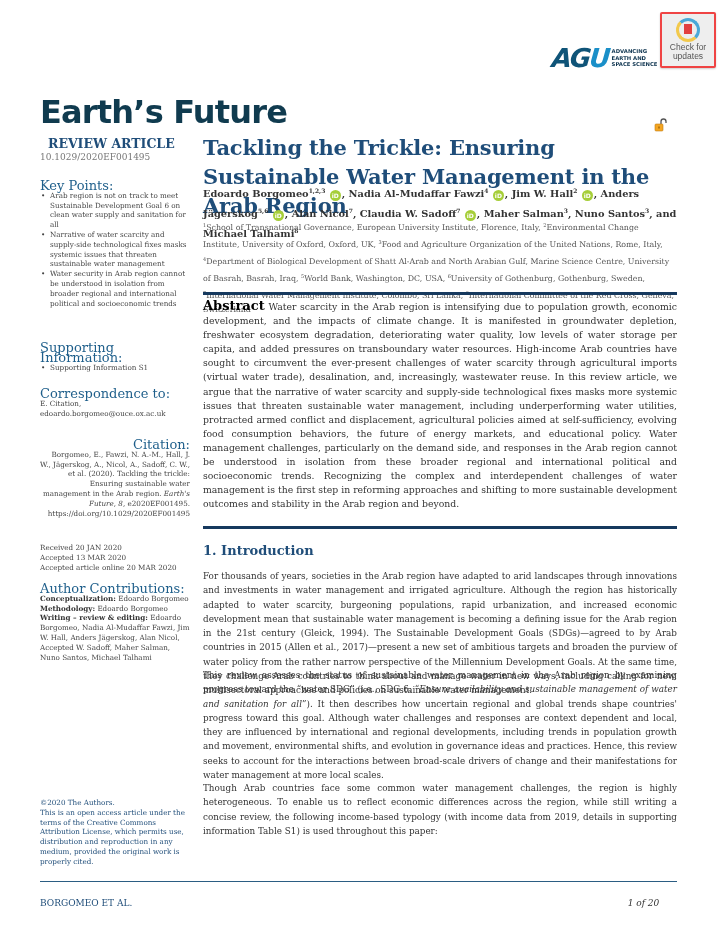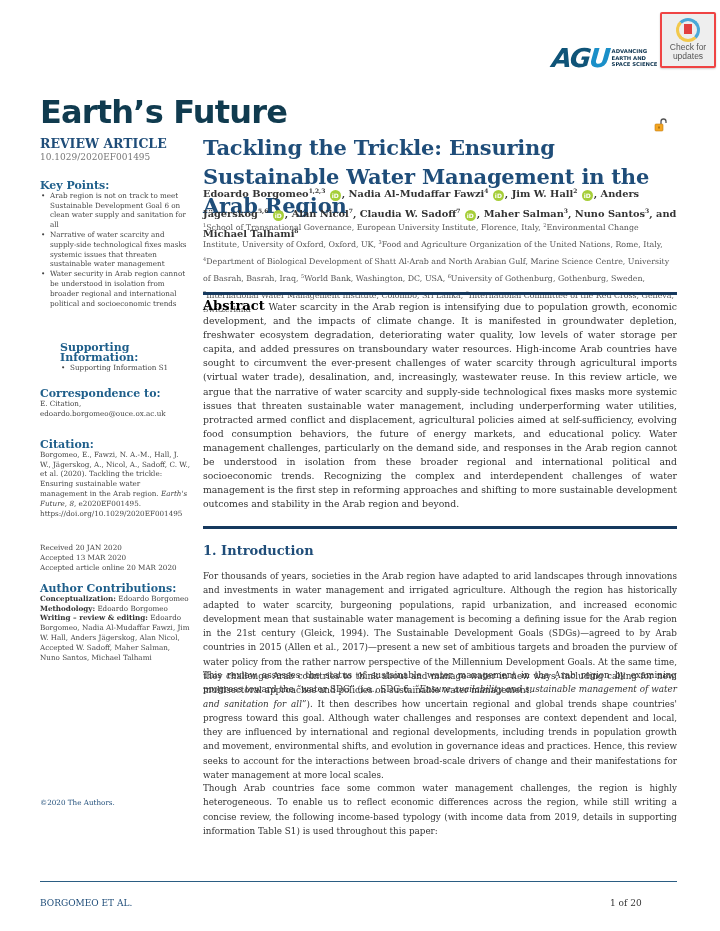--- a/index.html
+++ b/index.html
@@ -11,25 +11,25 @@
   #agu .agu-mark { font-family:"DejaVu Sans", sans-serif; font-weight:bold; font-size:26px; color:#1a8fc8; letter-spacing:-2px; font-style:italic; transform:skewX(-5deg); }
   #agu .agu-mark span:first-child { color:#0f5478; }
   #agu .agu-tag { font-family:"DejaVu Sans", sans-serif; font-weight:bold; font-size:5.3px; color:#0f3550; line-height:6.6px; margin-left:3px; }
   #check { left:660px; top:12px; width:51px; width:52px; height:52px; background:#eeeeee; border:2px solid #ef4444; border-radius:2px; text-align:center; box-shadow:0 1px 2px rgba(0,0,0,0.2); }
   #check .ring { width:18px; height:18px; border-radius:50%; border:3px solid #f2c94c; border-top-color:#4aa8d8; border-right-color:#4aa8d8; margin:4px auto 0; position:relative; }
   #check .ring .bm { position:absolute; left:5px; top:3px; width:8px; height:10px; background:#e2403f; }
   #check .lbl { font-family:"Liberation Sans", sans-serif; font-size:8.5px; color:#555; line-height:9px; margin-top:1px; }
   #lock { left:654px; top:118px; width:14px; height:14px; }
   
   .left { left:40px; width:150px; font-family:"DejaVu Serif", serif; font-size:7.2px; line-height:9.8px; color:#444; }
-  .left .hd { color:#1f5f8b; font-weight:bold; font-size:11px; }
+  .left .hd { color:#1f5f8b; font-weight:normal; font-size:13px; }
   .left ul { margin:0; padding:0 0 0 10px; list-style:none; }
   .left li { position:relative; }
   .left li::before { content:"•"; position:absolute; left:-9px; }
-  #review { left:40px; top:136px; font-family:"DejaVu Serif", serif; font-weight:bold; font-size:12.5px; color:#1f4d79; }
+  #review { left:48px; top:136px; font-family:"DejaVu Serif", serif; font-weight:bold; font-size:12.5px; color:#1f4d79; }
   #doi { left:40px; top:152px; font-size:9px; color:#777; font-family:"DejaVu Serif", serif; }
   
   .main { left:203px; width:474px; }
   #title { top:133px; font-weight:bold; font-size:21px; line-height:29px; color:#1f4d79; letter-spacing:-0.2px; }
   #authors { top:182px; font-weight:bold; font-size:9.8px; line-height:17px; color:#333; }
   #authors sup { font-size:6px; vertical-align:4px; }
   .orcid { display:inline-block; width:11px; height:11px; border-radius:50%; background:#a6ce39; color:#fff; font-size:6px; line-height:11px; text-align:center; vertical-align:-1px; font-family:"DejaVu Sans", sans-serif; margin:0 1px; }
   #affil { top:218px; font-size:7.9px; line-height:14.1px; color:#555; }
   #affil sup { font-size:5px; vertical-align:3px; }
   .rule-thick { height:3px; background:#16395e; }
@@ -37,21 +37,21 @@
   #abstract { top:299px; font-size:9.3px; line-height:14.1px; color:#333; text-align:justify; }
   #abstract .abs-h { font-weight:bold; font-size:13px; color:#000000; }
   #rule2 { left:203px; width:474px; top:526px; }
   #sec1 { top:543px; font-weight:bold; font-size:13px; color:#1f4d79; }
   .para { font-size:8.8px; line-height:14.3px; color:#333; text-align:justify; }
   #p1 { top:569px; }
   #p2 { top:668px; }
   #p3 { top:781px; }
   #rule3 { left:40px; width:637px; top:881px; height:1px; background:#2b5d83; }
   #footer-left { left:40px; top:898px; font-size:9px; color:#1f4d79; }
-  #footer-right { left:610px; width:67px; text-align:left; top:898px; font-size:9px; color:#333; }
+  #footer-right { left:610px; width:67px; text-align:center; top:898px; font-size:9px; color:#333;font-style:italic; }
 </style>
 </head>
 <body>
 
 <div class="abs" id="agu">
   <div class="agu-mark"><span>AG</span><span>U</span></div>
   <div class="agu-tag">
     <div>ADVANCING</div>
     <div>EARTH AND</div>
     <div>SPACE SCIENCE</div>
@@ -78,53 +78,54 @@
 
 <div class="abs left" style="top:181px;">
   <div class="hd">Key Points:</div>
   <ul>
     <li>Arab region is not on track to meet Sustainable Development Goal 6 on clean water supply and sanitation for all</li>
     <li>Narrative of water scarcity and supply-side technological fixes masks systemic issues that threaten sustainable water management</li>
     <li>Water security in Arab region cannot be understood in isolation from broader regional and international political and socioeconomic trends</li>
   </ul>
 </div>
 
-<div class="abs left" style="top:343px;margin-left:20px;">
+<div class="abs left" style="top:343px;">
   <div class="hd">Supporting Information:</div>
   <ul>
       <li>Supporting Information S1</li>
     </ul>
 </div>
 
 <div class="abs left" style="top:389px;">
   <div class="hd">Correspondence to:</div>
   <div>E. Citation,</div>
   <div>edoardo.borgomeo@ouce.ox.ac.uk</div>
 </div>
 
-<div class="abs left" style="top:440px;">
+<div class="abs left" style="top:440px;text-align:right;">
   <div class="hd">Citation:</div>
   <div><span>Borgomeo, E., Fawzi, N. A.-M., Hall, J. W., Jägerskog, A., Nicol, A., Sadoff, C. W., et al. (2020). Tackling the trickle: Ensuring sustainable water management in the Arab region. </span><i>Earth's Future</i><span>, </span><i>8</i><span>, e2020EF001495. https://doi.org/10.1029/2020EF001495</span></div>
 </div>
 
 <div class="abs left" style="top:543px;">
   <div>Received 20 JAN 2020</div>
   <div>Accepted 13 MAR 2020</div>
   <div>Accepted article online 20 MAR 2020</div>
 </div>
 
 <div class="abs left" style="top:584px;">
   <div class="hd">Author Contributions:</div>
   <div><b style="color:#333">Conceptualization:</b> <span>Edoardo Borgomeo</span></div>
   <div><b style="color:#333">Methodology:</b> <span>Edoardo Borgomeo</span></div>
   <div><b style="color:#333">Writing – review &amp; editing:</b> <span>Edoardo Borgomeo, Nadia Al-Mudaffar Fawzi, Jim W. Hall, Anders Jägerskog, Alan Nicol, Accepted W. Sadoff, Maher Salman, Nuno Santos, Michael Talhami</span></div>
 </div>
 
 <div class="abs left" style="top:798px; color:#1f4d79;">
   <div>©2020 The Authors.</div>
+  <div>This is an open access article under the terms of the Creative Commons Attribution License, which permits use, distribution and reproduction in any medium, provided the original work is properly cited.</div>
 </div>
 
 <div class="abs main" id="title">Tackling the Trickle: Ensuring Sustainable Water Management in the Arab Region</div>
 <div class="abs main" id="authors"><span>Edoardo Borgomeo<sup>1,2,3</sup></span> <span class="orcid">iD</span>, <span>Nadia Al-Mudaffar Fawzi<sup>4</sup></span> <span class="orcid">iD</span>, <span>Jim W. Hall<sup>2</sup></span> <span class="orcid">iD</span>, <span>Anders Jägerskog<sup>5,6</sup></span> <span class="orcid">iD</span>, <span>Alan Nicol<sup>7</sup></span>, <span>Claudia W. Sadoff<sup>7</sup></span> <span class="orcid">iD</span>, <span>Maher Salman<sup>3</sup></span>, <span>Nuno Santos<sup>3</sup></span>, and <span>Michael Talhami<sup>8</sup></span></div>
 <div class="abs main" id="affil"><span><sup>1</sup>School of Transnational Governance, European University Institute, Florence, Italy, </span><span><sup>2</sup>Environmental Change Institute, University of Oxford, Oxford, UK, </span><span><sup>3</sup>Food and Agriculture Organization of the United Nations, Rome, Italy, </span><span><sup>4</sup>Department of Biological Development of Shatt Al-Arab and North Arabian Gulf, Marine Science Centre, University of Basrah, Basrah, Iraq, </span><span><sup>5</sup>World Bank, Washington, DC, USA, </span><span><sup>6</sup>University of Gothenburg, Gothenburg, Sweden, </span><span><sup>7</sup>International Water Management Institute, Colombo, Sri Lanka, </span><span><sup>8</sup>International Committee of the Red Cross, Geneva, Switzerland</span></div>
 <div class="abs rule-thick" id="rule1"></div>
 <div class="abs main" id="abstract"><span class="abs-h">Abstract</span><span> Water scarcity in the Arab region is intensifying due to population growth, economic development, and the impacts of climate change. It is manifested in groundwater depletion, freshwater ecosystem degradation, deteriorating water quality, low levels of water storage per capita, and added pressures on transboundary water resources. High-income Arab countries have sought to circumvent the ever-present challenges of water scarcity through agricultural imports (virtual water trade), desalination, and, increasingly, wastewater reuse. In this review article, we argue that the narrative of water scarcity and supply-side technological fixes masks more systemic issues that threaten sustainable water management, including underperforming water utilities, protracted armed conflict and displacement, agricultural policies aimed at self-sufficiency, evolving food consumption behaviors, the future of energy markets, and educational policy. Water management challenges, particularly on the demand side, and responses in the Arab region cannot be understood in isolation from these broader regional and international political and socioeconomic trends. Recognizing the complex and interdependent challenges of water management is the first step in reforming approaches and shifting to more sustainable development outcomes and stability in the Arab region and beyond.</span></div>
 <div class="abs rule-thick" id="rule2"></div>
 <div class="abs main" id="sec1">1. Introduction</div>
 <div class="abs main para" id="p1">For thousands of years, societies in the Arab region have adapted to arid landscapes through innovations and investments in water management and irrigated agriculture. Although the region has historically adapted to water scarcity, burgeoning populations, rapid urbanization, and increased economic development mean that sustainable water management is becoming a defining issue for the Arab region in the 21st century (Gleick, 1994). The Sustainable Development Goals (SDGs)—agreed to by Arab countries in 2015 (Allen et al., 2017)—present a new set of ambitious targets and broaden the purview of water policy from the rather narrow perspective of the Millennium Development Goals. At the same time, they challenge Arab countries to think about and manage water in new ways, including calling for new, multisectoral approaches and policies on sustainable water management.</div>

